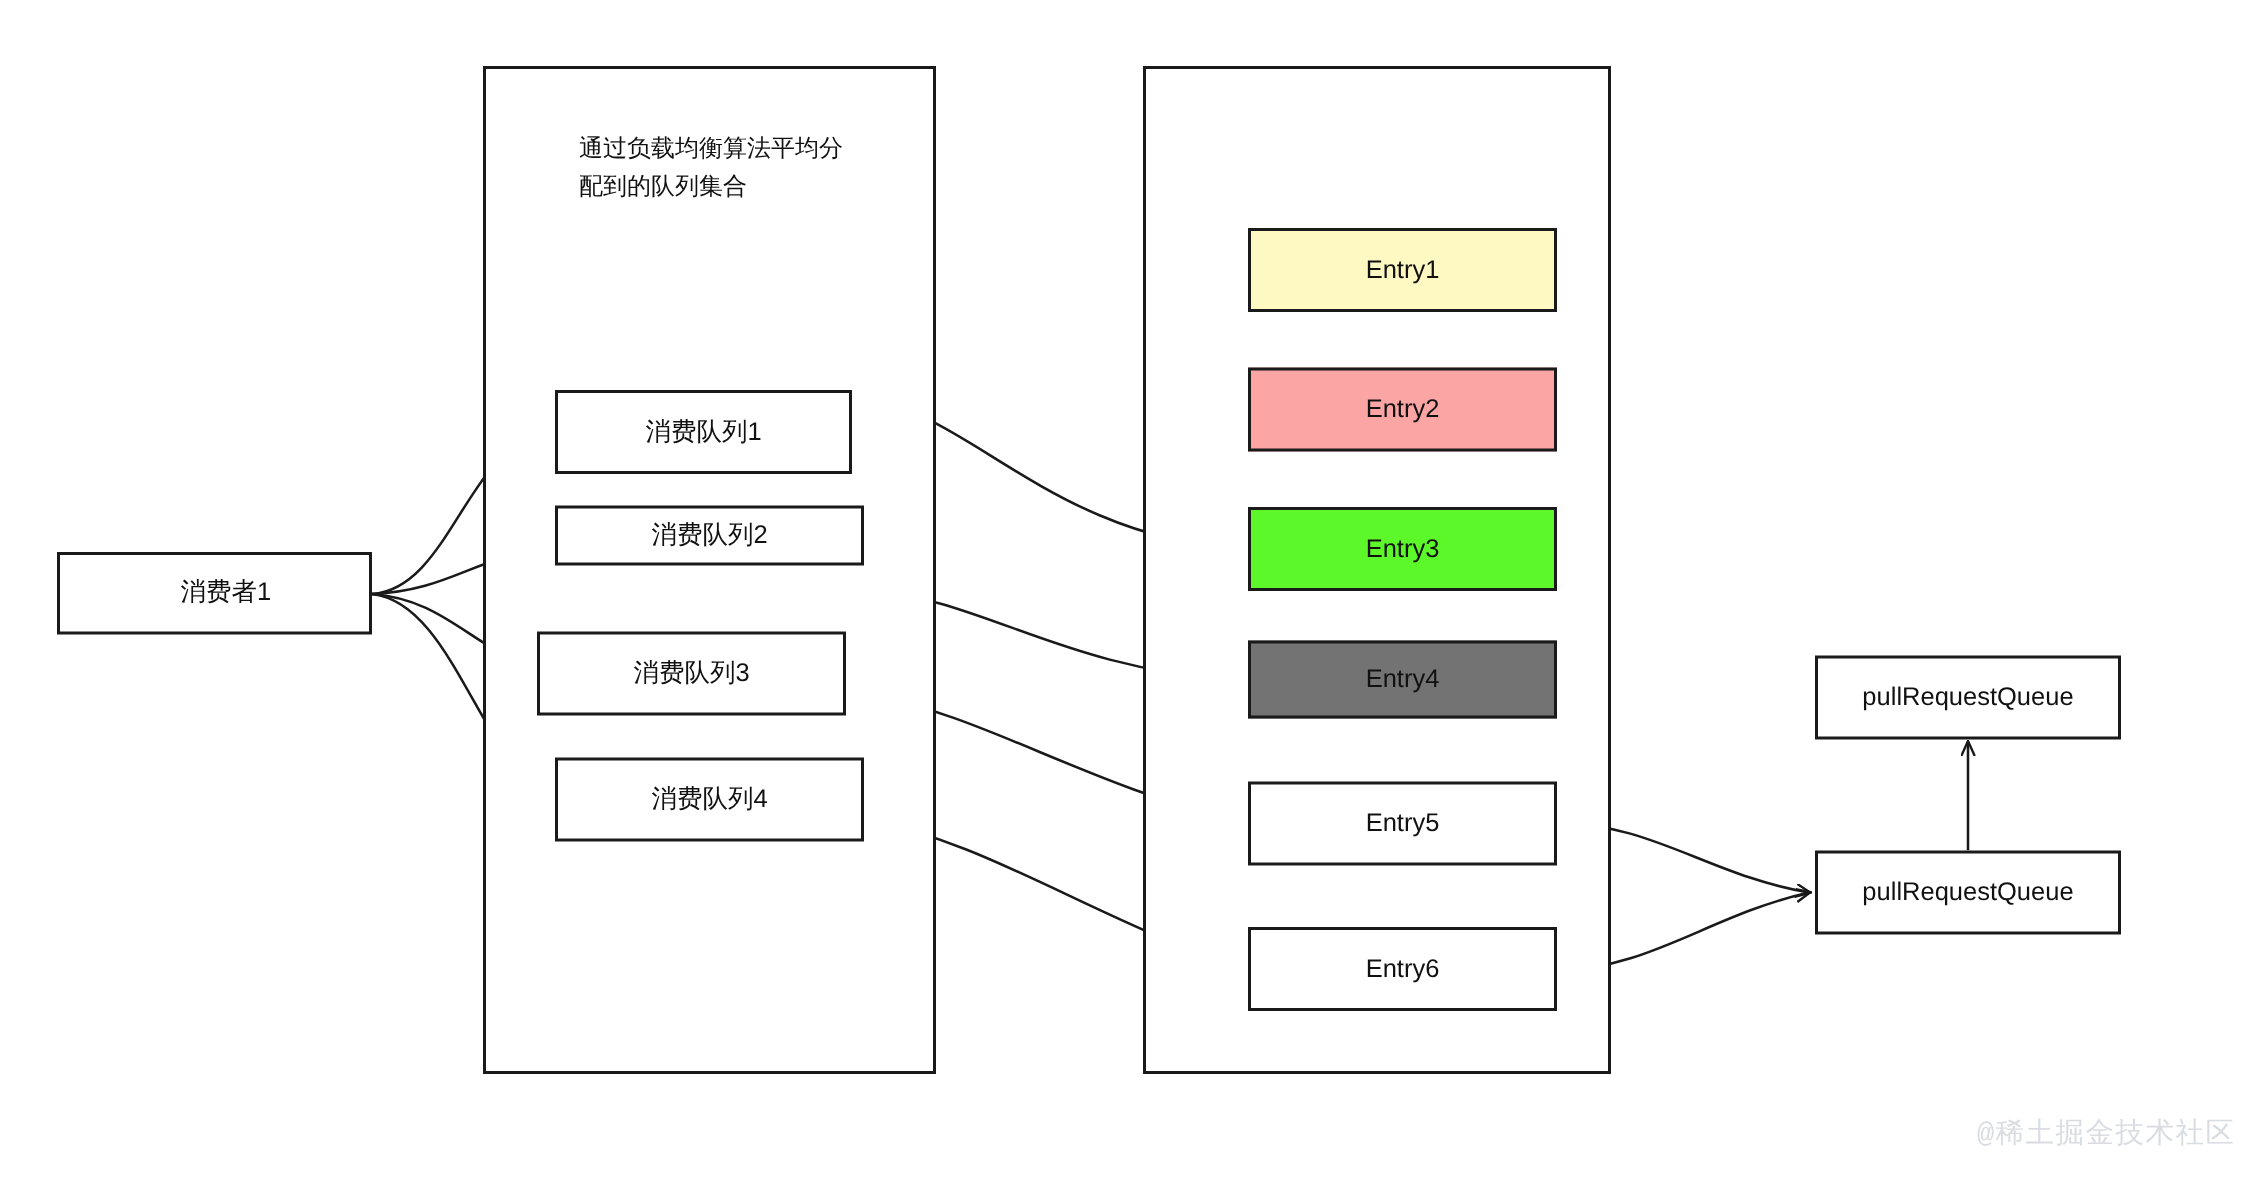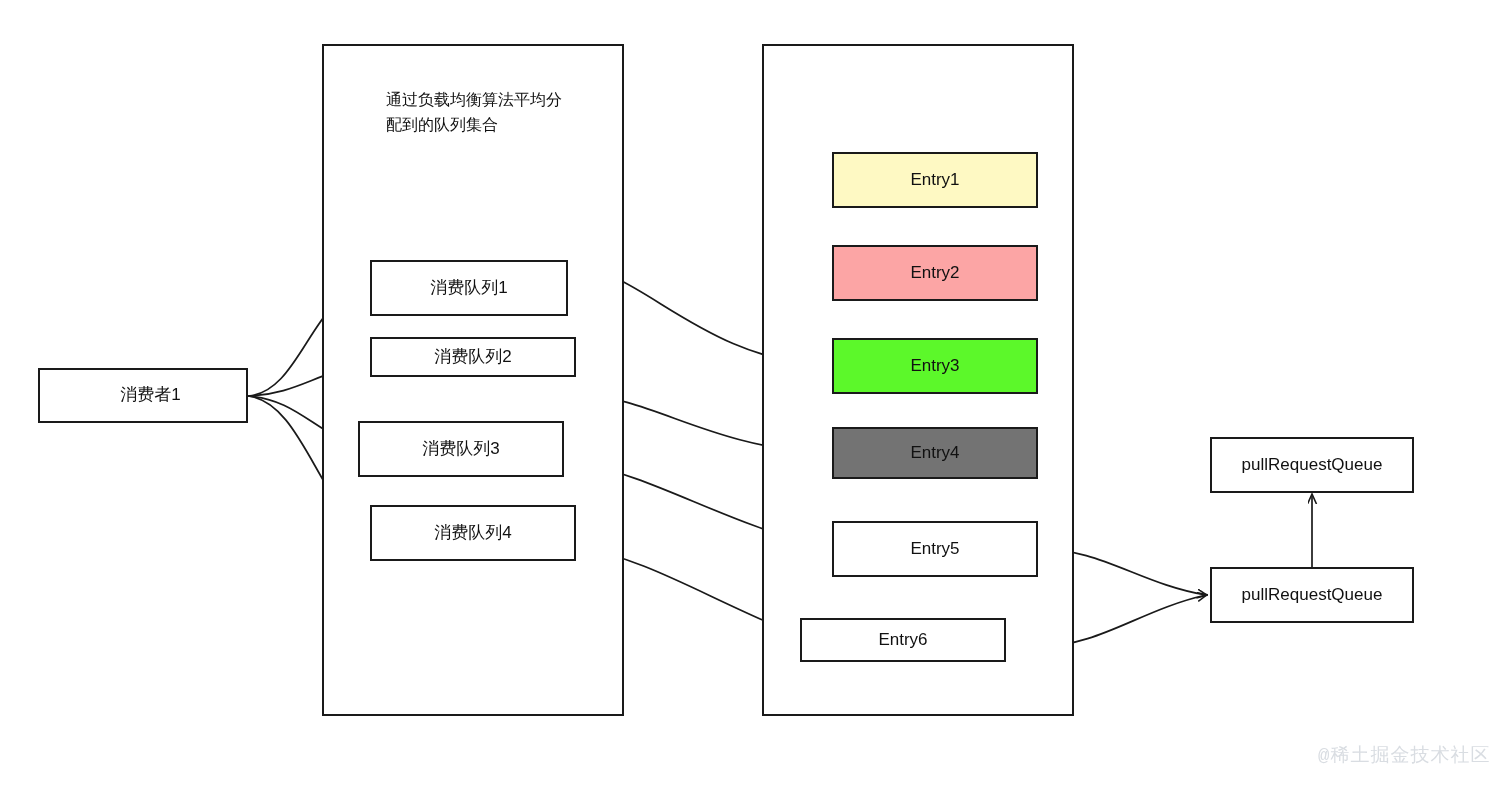--- a/index.html
+++ b/index.html
@@ -128,21 +128,21 @@
       </div>
       <div class="node entry" style="left: 832px; top: 338px; width: 206px; height: 56px; background: rgb(92, 248, 42);">
         <span>Entry3</span>
       </div>
       <div class="node entry" style="left: 832px; top: 427px; width: 206px; height: 52px; background: #737373;">
         <span>Entry4</span>
       </div>
       <div class="node entry" style="left: 832px; top: 521px; width: 206px; height: 56px; background: rgb(255, 255, 255);">
         <span>Entry5</span>
       </div>
-      <div class="node entry" style="left: 800px; top: 618px; width: 206px; height: 44px; background: rgb(255, 255, 255);">
+      <div class="node entry" style="left: 832px; top: 618px; width: 206px; height: 56px; background: rgb(255, 255, 255);">
         <span>Entry6</span>
       </div>
     </div>
 
   <div class="node" id="prq-node" style="left: 1210px; top: 437px; width: 204px; height: 56px;">
     <span>pullRequestQueue</span>
   </div>
 
   <div class="node" id="prl-node" style="left: 1210px; top: 567px; width: 204px; height: 56px;">
     <span>pullRequestQueue</span>

